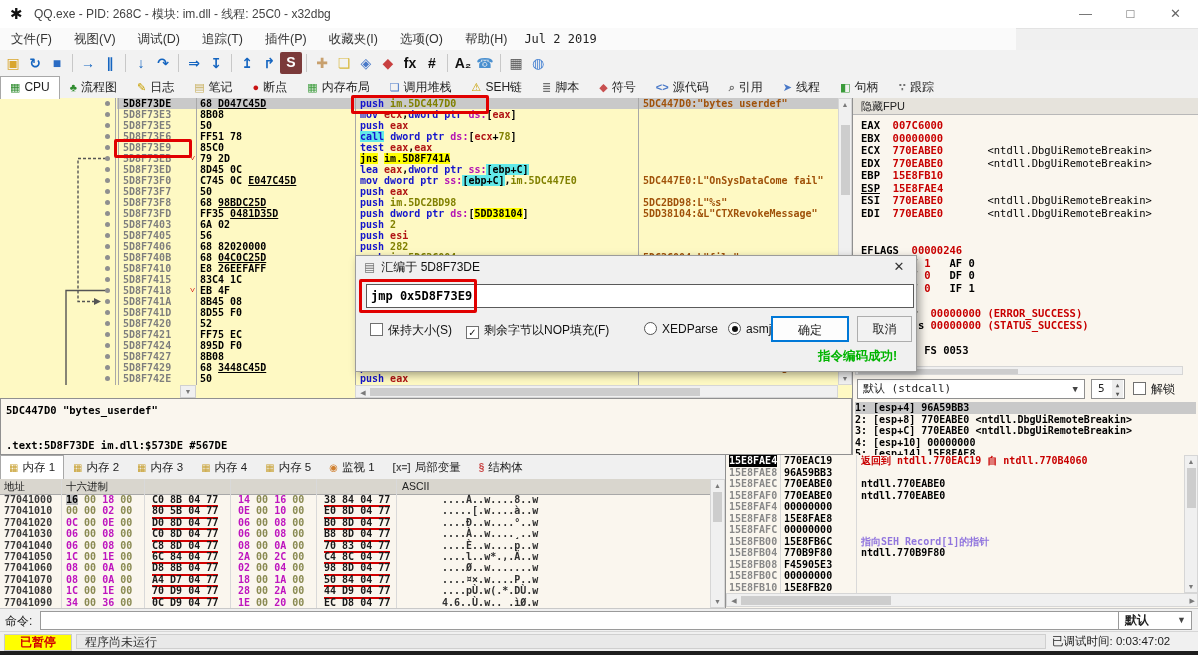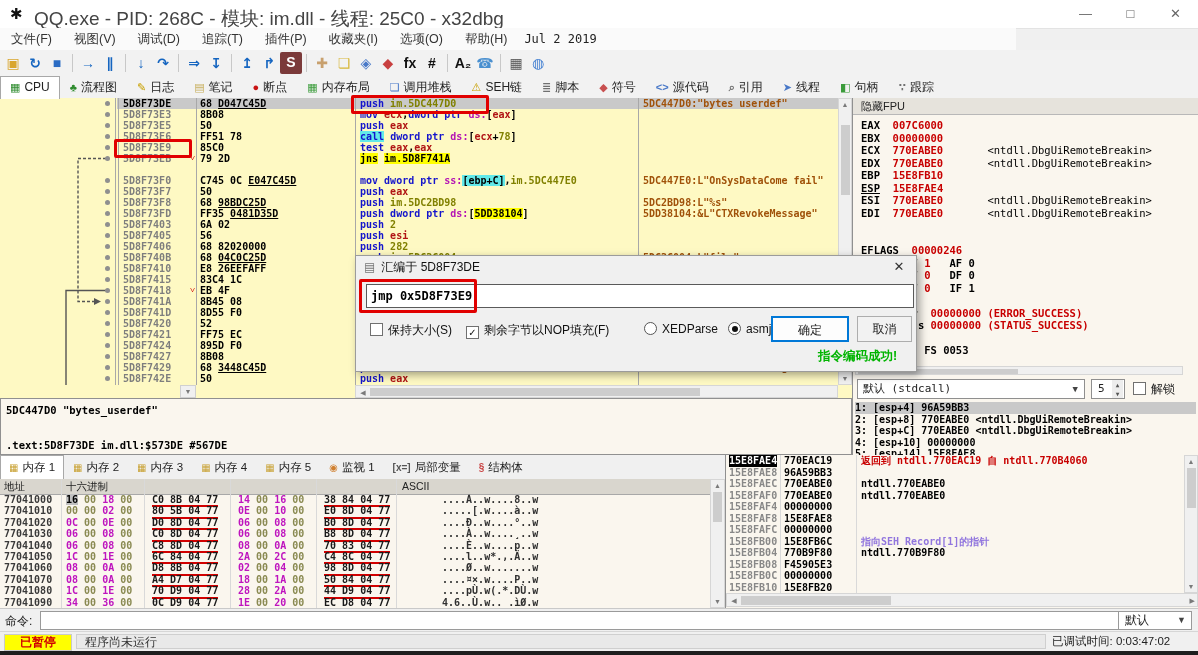--- a/index.html
+++ b/index.html
@@ -2,21 +2,21 @@
 <html><head>
 <meta charset="utf-8">
 <style>
   html,body{margin:0;padding:0;background:#888;}
   .app{position:relative;width:1198px;height:655px;background:#F0F0F0;overflow:hidden;
        font-family:"Liberation Sans","DejaVu Sans",sans-serif;font-size:12px;color:#222;}
 
   
   .titlebar{position:absolute;left:0;top:0;width:1198px;height:28px;background:#FFFFFF;border-bottom:1px solid #E3E3E3;}
   .appicon{position:absolute;left:10px;top:5px;font-size:15px;color:#111;}
-  .wtitle{position:absolute;left:34px;top:6px;font-size:19px;color:#444;}
+  .wtitle{position:absolute;left:34px;top:6px;font-size:12px;color:#444;}
   .wbtn{position:absolute;top:0;width:45px;height:28px;text-align:center;line-height:28px;color:#666;font-size:13px;}
   .wbtn.min{right:90px;} .wbtn.max{right:45px;} .wbtn.cls{right:0;}
 
   
   .menubar{position:absolute;left:0;top:28px;width:1016px;height:22px;background:#FAFAFA;border-bottom:1px solid #E0E0E0;}
   .mitem{display:inline-block;padding:3px 11px;font-size:12.5px;color:#333;}
   .mdate{display:inline-block;padding:3px 6px;font-family:"DejaVu Sans Mono",monospace;font-size:12px;color:#222;}
 
   
   .toolbar{position:absolute;left:0;top:50px;width:1198px;height:26px;background:#F2F2F2;border-bottom:1px solid #DCDCDC;padding-left:2px;}
@@ -109,21 +109,21 @@
   .srow .sc{position:absolute;left:135px;width:320px;overflow:hidden;color:#000;}
   .sc.red{color:#C80000;} .sc.purple{color:#9176DE;}
   .svline{position:absolute;top:0;height:138px;width:1px;background:#D9D9D9;}
 
   
   .cmdbar{position:absolute;left:0;top:608px;width:1198px;height:23px;background:#F0F0F0;border-top:1px solid #C9C9C9;}
   .cmdlabel{position:absolute;left:5px;top:4px;font-size:12px;color:#222;}
   .cmdinput{position:absolute;left:40px;top:2px;width:1072px;height:17px;border:1px solid #9A9A9A;background:#FFF;
             font-family:"DejaVu Sans Mono",monospace;font-size:11px;padding:0 3px;}
   .cmdcombo{position:absolute;left:1118px;top:2px;width:74px;height:19px;background:#FFF;border:1px solid #9A9A9A;box-sizing:border-box;
-            font-size:12px;line-height:17px;padding-left:6px;}
+            font-size:12px;line-height:17px;padding-left:6px;font-weight:bold;}
   .cmdcombo .caret{position:absolute;right:5px;font-size:9px;color:#444;}
   .statusbar{position:absolute;left:0;top:631px;width:1198px;height:20px;background:#F0F0F0;border-top:1px solid #D6D6D6;}
   .badge{position:absolute;left:4px;top:2px;width:66px;height:15px;background:#FFFF00;color:#D10000;font-weight:bold;
          font-size:12px;text-align:center;line-height:15px;border:1px solid #C9C9C9;}
   .smsg{position:absolute;left:76px;top:2px;width:970px;height:15px;background:#E9E9E9;border:1px solid #CFCFCF;
         font-size:12px;line-height:15px;padding-left:8px;box-sizing:border-box;color:#333;}
   .stime{position:absolute;left:1052px;top:2px;width:142px;height:15px;font-size:11.5px;line-height:15px;color:#222;}
   .darkstrip{position:absolute;left:0;top:651px;width:1198px;height:4px;background:#1E1E1E;}
 
   
@@ -172,20 +172,21 @@
       <polygon points="94,200 94,207 101,203.5" fill="#555"></polygon>
       <path d="M106 192.5 H66 V287" stroke="#555" stroke-width="1.4" fill="none"></path>
     </svg>
     <div class="drows" id="disasm-rows">
         <div class="drow sel" style="top: 0px;"><span class="dot"></span><span class="a">5D8F73DE</span><span class="b"><span>68 </span><span class="u">D047C45D</span></span><span class="i"><span class="mn">push </span><span class="imm">im.5DC447D0</span></span><span class="c">5DC447D0:"bytes_userdef"</span></div>
         <div class="drow" style="top: 11px;"><span class="dot"></span><span class="a">5D8F73E3</span><span class="b"><span>8B08</span></span><span class="i"><span class="mn">mov </span><span class="reg">ecx</span><span>,</span><span class="ptr">dword ptr </span><span class="seg">ds:</span><span>[</span><span class="reg">eax</span><span>]</span></span><span class="c"></span></div>
         <div class="drow" style="top: 22px;"><span class="dot"></span><span class="a">5D8F73E5</span><span class="b"><span>50</span></span><span class="i"><span class="mn">push </span><span class="reg">eax</span></span><span class="c"></span></div>
         <div class="drow" style="top: 33px;"><span class="dot"></span><span class="a">5D8F73E6</span><span class="b"><span>FF51 78</span></span><span class="i"><span class="mn hc">call</span><span> </span><span class="ptr">dword ptr </span><span class="seg">ds:</span><span>[</span><span class="reg">ecx</span><span>+</span><span class="imm">78</span><span>]</span></span><span class="c"></span></div>
         <div class="drow" style="top: 44px;"><span class="dot"></span><span class="a">5D8F73E9</span><span class="b"><span>85C0</span></span><span class="i"><span class="mn">test </span><span class="reg">eax</span><span>,</span><span class="reg">eax</span></span><span class="c"></span></div>
         <div class="drow" style="top: 55px;"><span class="dot"></span><span class="mark">˅</span><span class="a">5D8F73EB</span><span class="b"><span>79 2D</span></span><span class="i"><span class="mn hy">jns</span><span> </span><span class="imm hy">im.5D8F741A</span></span><span class="c"></span></div>
+        <div class="drow" style="top: 66px;"><span class="dot"></span><span class="a">5D8F73ED</span><span class="b"><span>8D45 0C</span></span><span class="i"><span class="mn">lea </span><span class="reg">eax</span><span>,</span><span class="ptr">dword ptr </span><span class="seg">ss:</span><span class="hc">[ebp+C]</span></span><span class="c"></span></div>
         <div class="drow" style="top: 77px;"><span class="dot"></span><span class="a">5D8F73F0</span><span class="b"><span>C745 0C </span><span class="u">E047C45D</span></span><span class="i"><span class="mn">mov </span><span class="ptr">dword ptr </span><span class="seg">ss:</span><span class="hc">[ebp+C]</span><span>,</span><span class="imm">im.5DC447E0</span></span><span class="c">5DC447E0:L"OnSysDataCome fail"</span></div>
         <div class="drow" style="top: 88px;"><span class="dot"></span><span class="a">5D8F73F7</span><span class="b"><span>50</span></span><span class="i"><span class="mn">push </span><span class="reg">eax</span></span><span class="c"></span></div>
         <div class="drow" style="top: 99px;"><span class="dot"></span><span class="a">5D8F73F8</span><span class="b"><span>68 </span><span class="u">98BDC25D</span></span><span class="i"><span class="mn">push </span><span class="imm">im.5DC2BD98</span></span><span class="c">5DC2BD98:L"%s"</span></div>
         <div class="drow" style="top: 110px;"><span class="dot"></span><span class="a">5D8F73FD</span><span class="b"><span>FF35 </span><span class="u">0481D35D</span></span><span class="i"><span class="mn">push </span><span class="ptr">dword ptr </span><span class="seg">ds:</span><span>[</span><span class="imm hy">5DD38104</span><span>]</span></span><span class="c">5DD38104:&amp;L"CTXRevokeMessage"</span></div>
         <div class="drow" style="top: 121px;"><span class="dot"></span><span class="a">5D8F7403</span><span class="b"><span>6A 02</span></span><span class="i"><span class="mn">push </span><span class="imm">2</span></span><span class="c"></span></div>
         <div class="drow" style="top: 132px;"><span class="dot"></span><span class="a">5D8F7405</span><span class="b"><span>56</span></span><span class="i"><span class="mn">push </span><span class="reg">esi</span></span><span class="c"></span></div>
         <div class="drow" style="top: 143px;"><span class="dot"></span><span class="a">5D8F7406</span><span class="b"><span>68 82020000</span></span><span class="i"><span class="mn">push </span><span class="imm">282</span></span><span class="c"></span></div>
         <div class="drow" style="top: 154px;"><span class="dot"></span><span class="a">5D8F740B</span><span class="b"><span>68 </span><span class="u">04C0C25D</span></span><span class="i"><span class="mn">push </span><span class="imm">im.5DC2C004</span></span><span class="c">5DC2C004:L"file"</span></div>
         <div class="drow" style="top: 165px;"><span class="dot"></span><span class="a">5D8F7410</span><span class="b"><span>E8 26EEFAFF</span></span><span class="i"><span class="mn">call </span><span class="imm">im.5D8A623B</span></span><span class="c"></span></div>
         <div class="drow" style="top: 176px;"><span class="dot"></span><span class="a">5D8F7415</span><span class="b"><span>83C4 1C</span></span><span class="i"><span class="mn">add </span><span class="reg">esp</span><span>,</span><span class="imm">1C</span></span><span class="c"></span></div>

